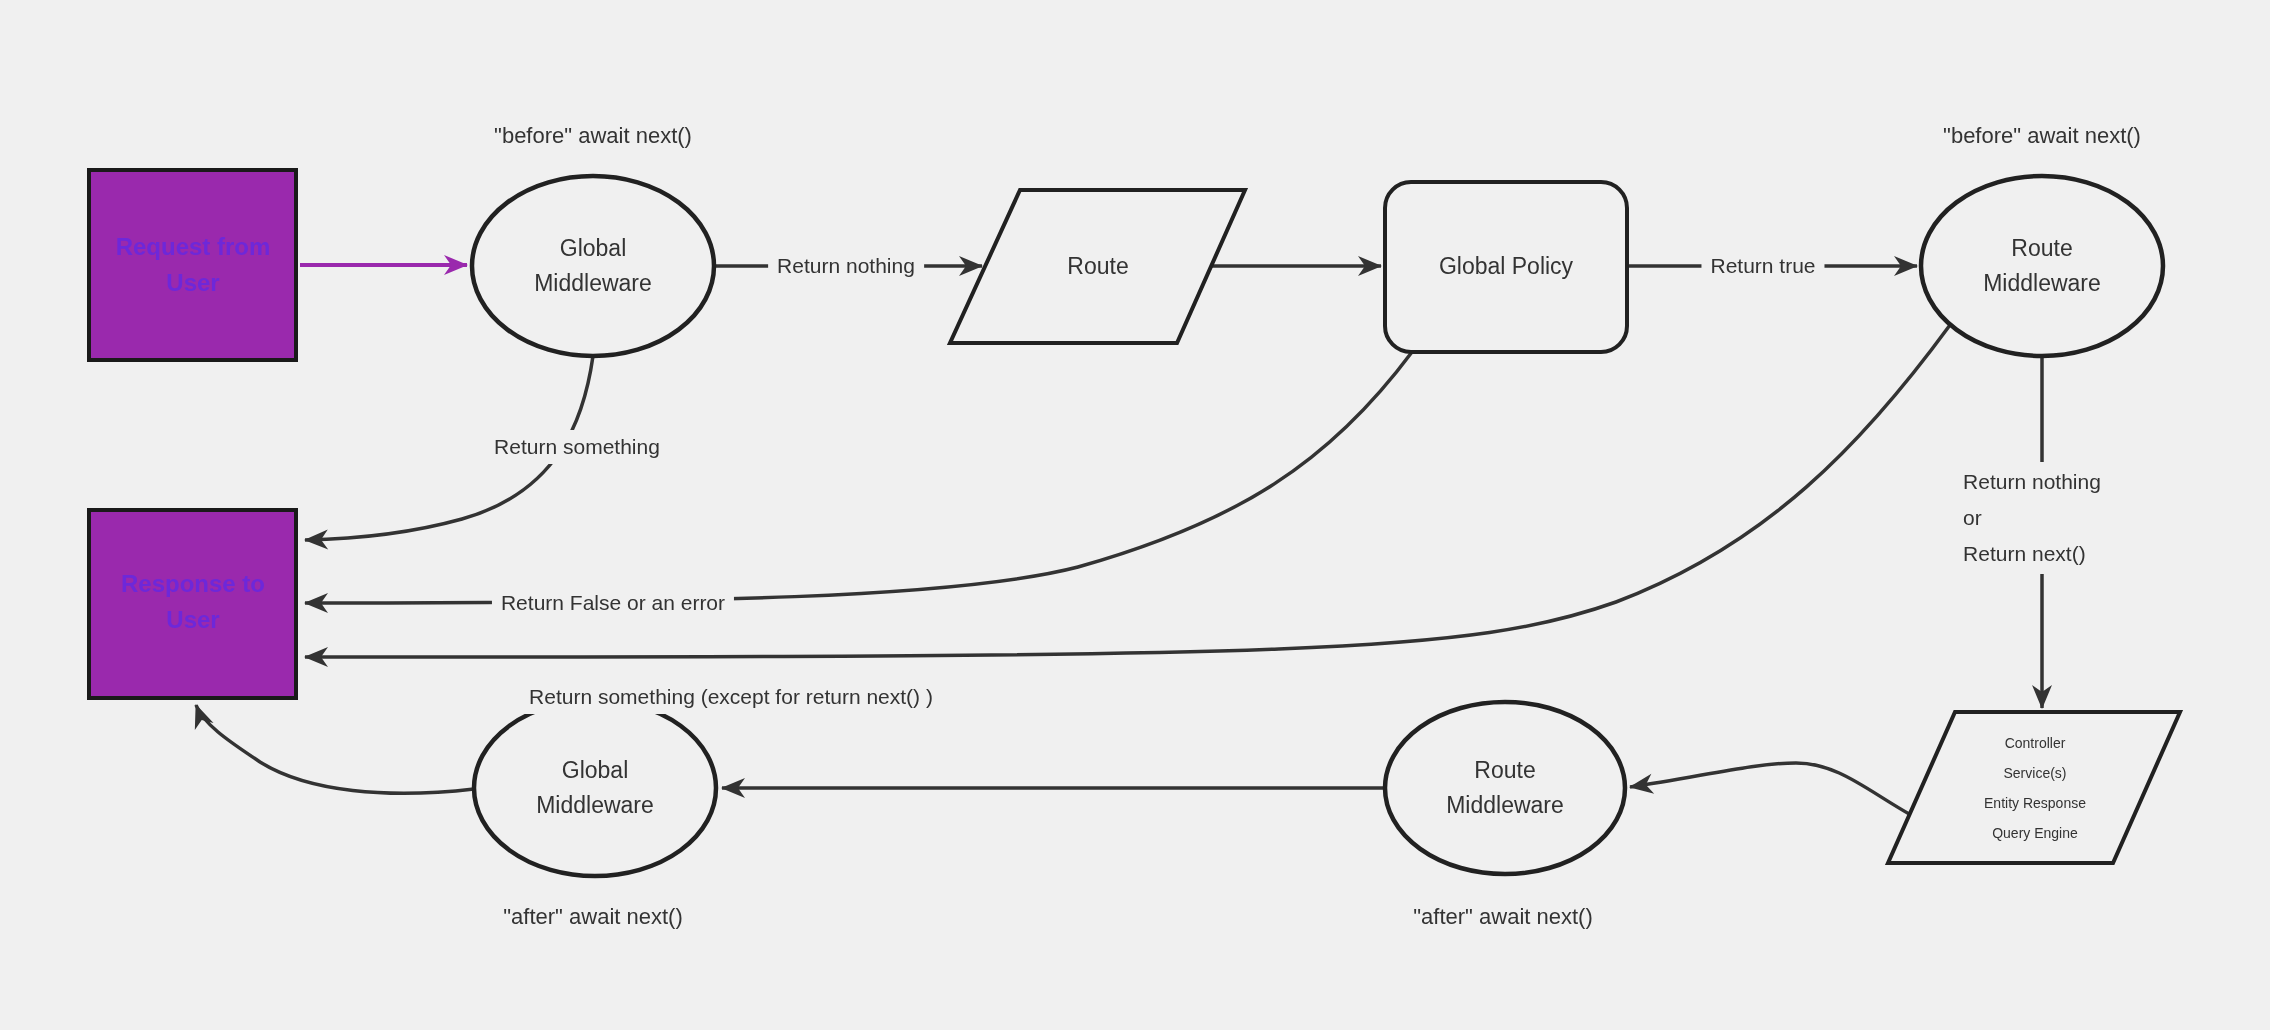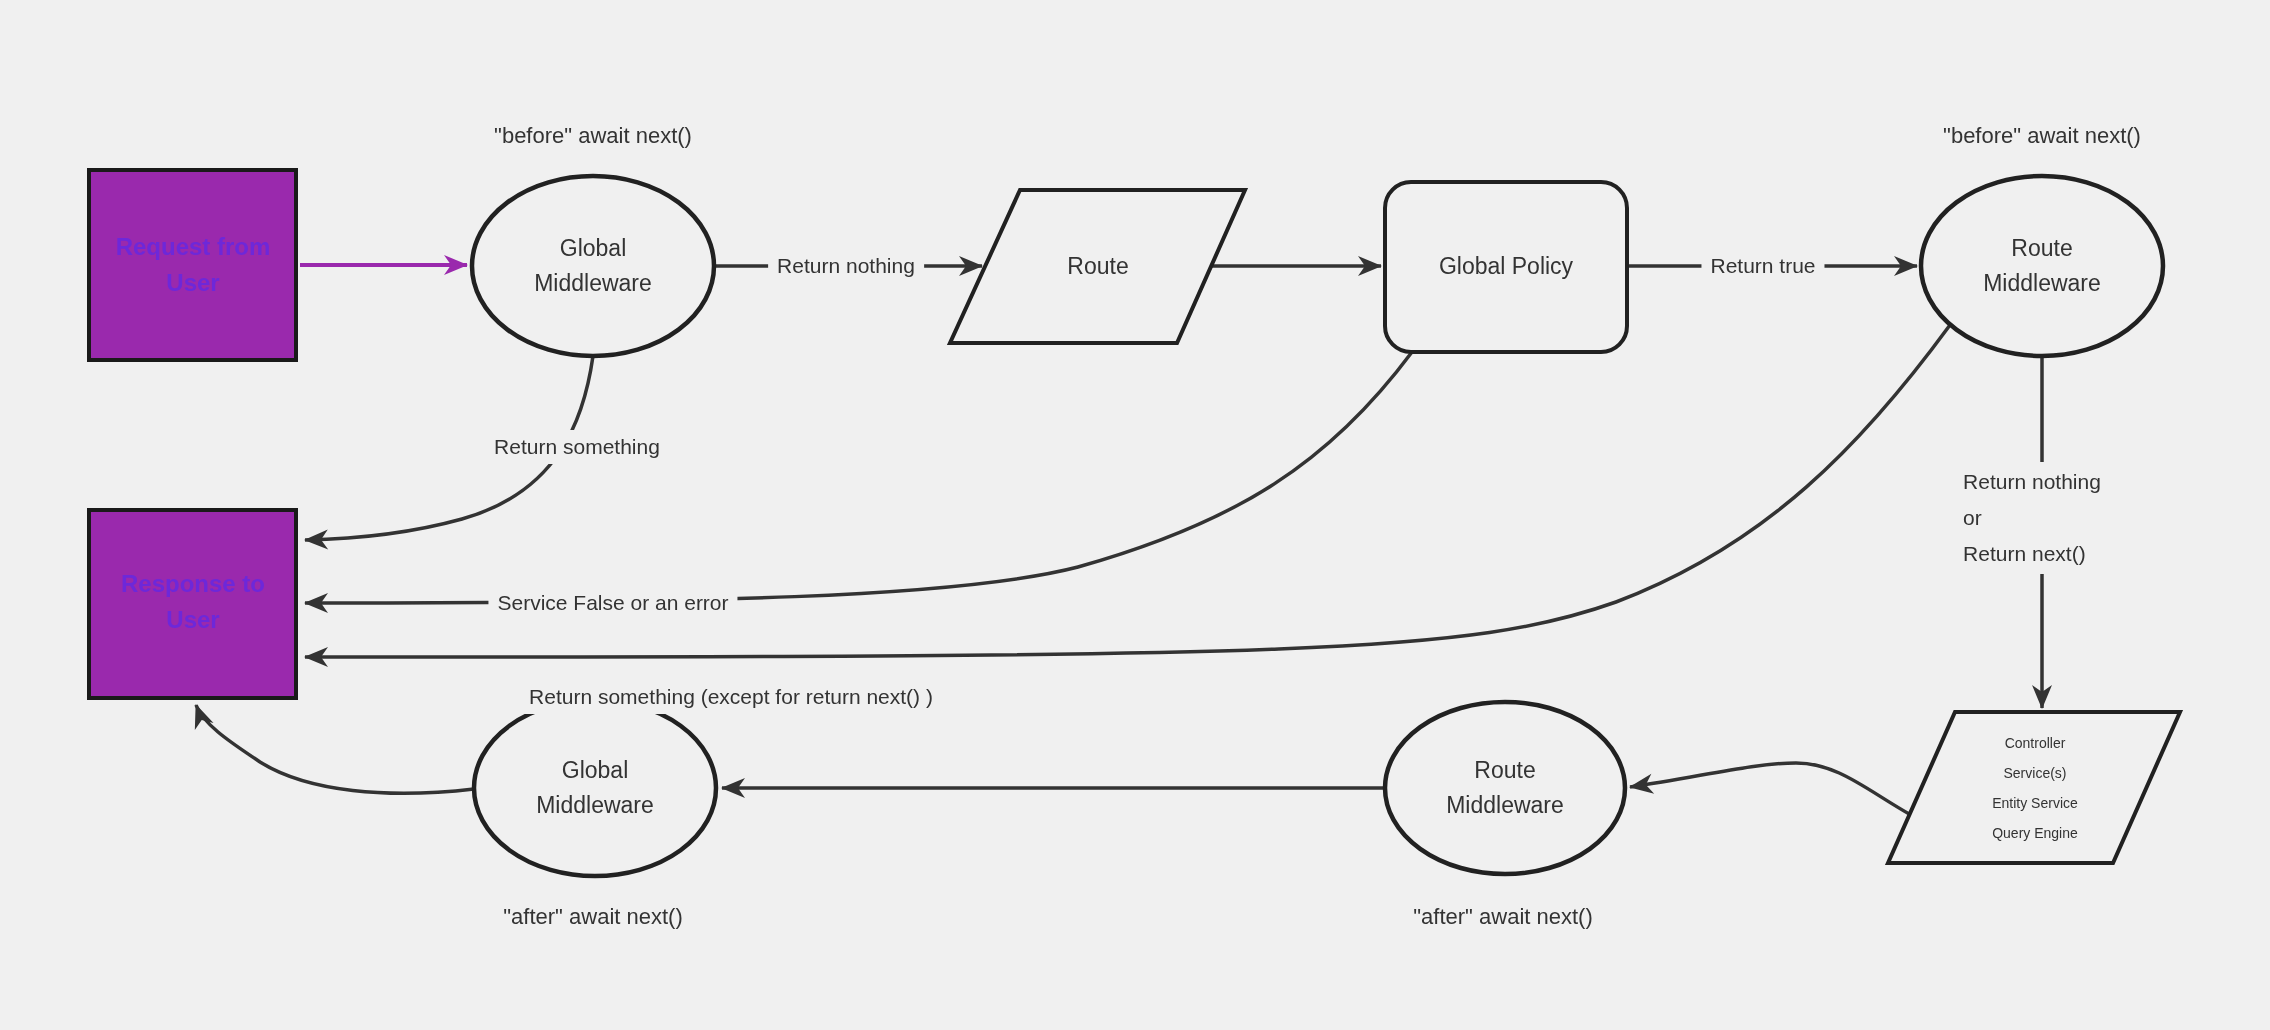--- a/index.html
+++ b/index.html
@@ -103,21 +103,21 @@
   <div class="lbl node-label" style="left:1506px;top:266px;">Global Policy</div>
 
   <div class="lbl node-label" style="left:2042px;top:266px;">
     <div>Route</div>
     <div>Middleware</div>
   </div>
 
   <div class="lbl ctrl-label" style="left:2035px;top:788px;">
     <div>Controller</div>
     <div>Service(s)</div>
-    <div>Entity Service</div>
+    <div>Entity Response</div>
     <div>Query Engine</div>
   </div>
 
   <div class="lbl node-label" style="left:1505px;top:788px;">
     <div>Route</div>
     <div>Middleware</div>
   </div>
 
   <div class="lbl node-label" style="left:595px;top:788px;">
     <div>Global</div>
@@ -127,21 +127,21 @@
   <div class="lbl await-label" style="left:593px;top:136px;">"before" await next()</div>
 
   <div class="lbl await-label" style="left:2042px;top:136px;">"before" await next()</div>
 
   <div class="lbl edge-label" style="left:846px;top:266px;">Return nothing</div>
 
   <div class="lbl edge-label" style="left:1763px;top:266px;">Return true</div>
 
   <div class="lbl edge-label" style="left:577px;top:447px;">Return something</div>
 
-  <div class="lbl edge-label" style="left:613px;top:603px;">Service False or an error</div>
+  <div class="lbl edge-label" style="left:613px;top:603px;">Return False or an error</div>
 
   <div class="lbl edge-label" style="left:731px;top:657px;margin-top:40px;">Return something (except for return next() )</div>
 
   <div class="multi-edge-label" style="left:2032px;top:462px;">
     <div>Return nothing</div>
     <div>or</div>
     <div>Return next()</div>
   </div>
 
   <div class="lbl await-label" style="left:593px;top:917px;">"after" await next()</div>

